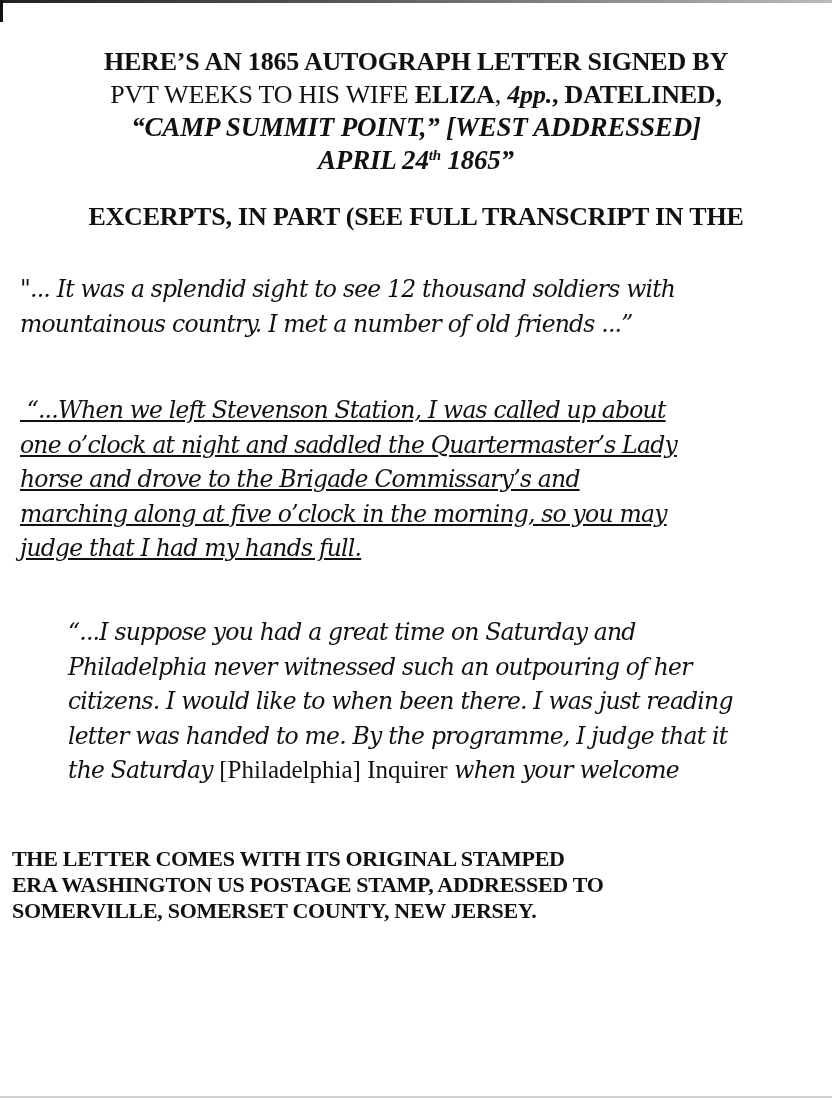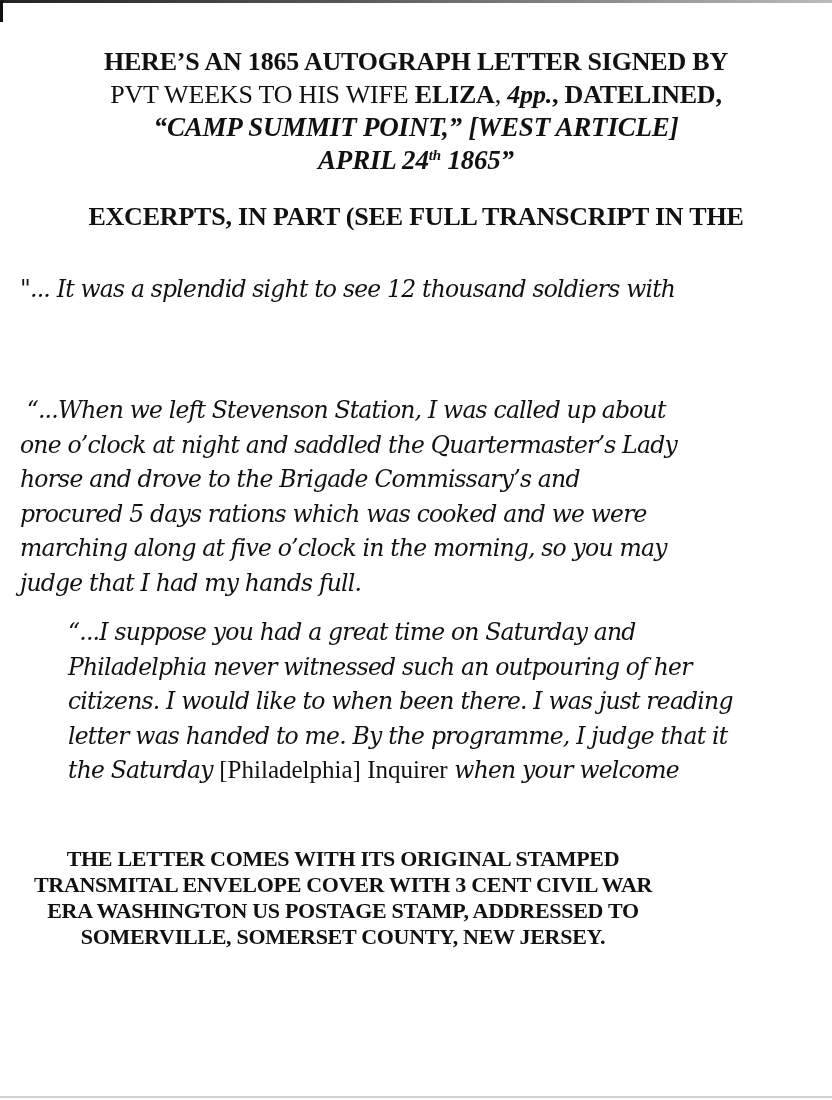--- a/index.html
+++ b/index.html
@@ -34,70 +34,69 @@
     .excerpts-title { top: 200px; }
 
     .quote {
       position: absolute; left: 20px; width: 800px;
       font-family: "DejaVu Serif", serif; font-style: italic;
       font-size: 23.5px; line-height: 34.5px; letter-spacing: -0.8px;
       color: #111;
     }
     .quote .roman { font-style: normal; font-family: "Liberation Serif", serif; font-size: 25px; letter-spacing: 0; }
     .q1 { top: 272px; }
-    .q2 { top: 393px; }
+    .q2 { top: 393px; text-decoration: underline; }
     .q3 { top: 615px; margin-left: 48px; }
 
     .closing {
-      position: absolute; left: 3px; width: 680px; top: 846px; text-align: center;
+      position: absolute; left: 12px; width: 680px; top: 846px; 
       font-weight: bold; font-size: 22px; line-height: 26px; letter-spacing: -0.3px;
     }
     .line { display: block; white-space: nowrap; }
   </style>
 </head>
 <body>
 
 <div class="scan-top"></div>
 <div class="scan-left"></div>
 <div class="scan-bottom"></div>
 
 <div class="page">
 
   <div class="hdr intro">
     <span class="line">HERE’S AN 1865 AUTOGRAPH LETTER SIGNED BY</span>
     <span class="line"><span class="reg">PVT WEEKS TO HIS WIFE </span><span>ELIZA</span><span class="reg">, </span><span class="it">4pp.</span><span>, DATELINED,</span></span>
-    <span class="line big-it">“CAMP SUMMIT POINT,” [WEST ARTICLE]</span>
+    <span class="line big-it">“CAMP SUMMIT POINT,” [WEST ADDRESSED]</span>
     <span class="line big-it"><span>APRIL 24</span><sup>th</sup><span> 1865”</span></span>
   </div>
 
   <div class="hdr excerpts-title">
     <span class="line">EXCERPTS, IN PART (SEE FULL TRANSCRIPT IN THE</span>
   </div>
 
   <div class="quote q1">
     <span class="line">"... It was a splendid sight to see 12 thousand soldiers with</span>
+    <span class="line">mountainous country. I met a number of old friends ...”</span>
   </div>
 
   <div class="quote q2">
     <span class="line" style="white-space:pre;"> “...When we left Stevenson Station, I was called up about</span>
     <span class="line">one o’clock at night and saddled the Quartermaster’s Lady</span>
     <span class="line">horse and drove to the Brigade Commissary’s and</span>
-    <span class="line">procured 5 days rations which was cooked and we were</span>
     <span class="line">marching along at five o’clock in the morning, so you may</span>
     <span class="line">judge that I had my hands full.</span>
   </div>
 
   <div class="quote q3">
     <span class="line">“...I suppose you had a great time on Saturday and</span>
     <span class="line">Philadelphia never witnessed such an outpouring of her</span>
     <span class="line">citizens. I would like to when been there. I was just reading</span>
     <span class="line">letter was handed to me. By the programme, I judge that it</span>
     <span class="line"><span>the Saturday </span><span class="roman">[Philadelphia] Inquirer</span><span> when your welcome</span></span>
   </div>
 
   <div class="closing">
     <span class="line">THE LETTER COMES WITH ITS ORIGINAL STAMPED</span>
-    <span class="line">TRANSMITAL ENVELOPE COVER WITH 3 CENT CIVIL WAR</span>
     <span class="line">ERA WASHINGTON US POSTAGE STAMP, ADDRESSED TO</span>
     <span class="line">SOMERVILLE, SOMERSET COUNTY, NEW JERSEY.</span>
   </div>
 
 </div>
 
 </body></html>

